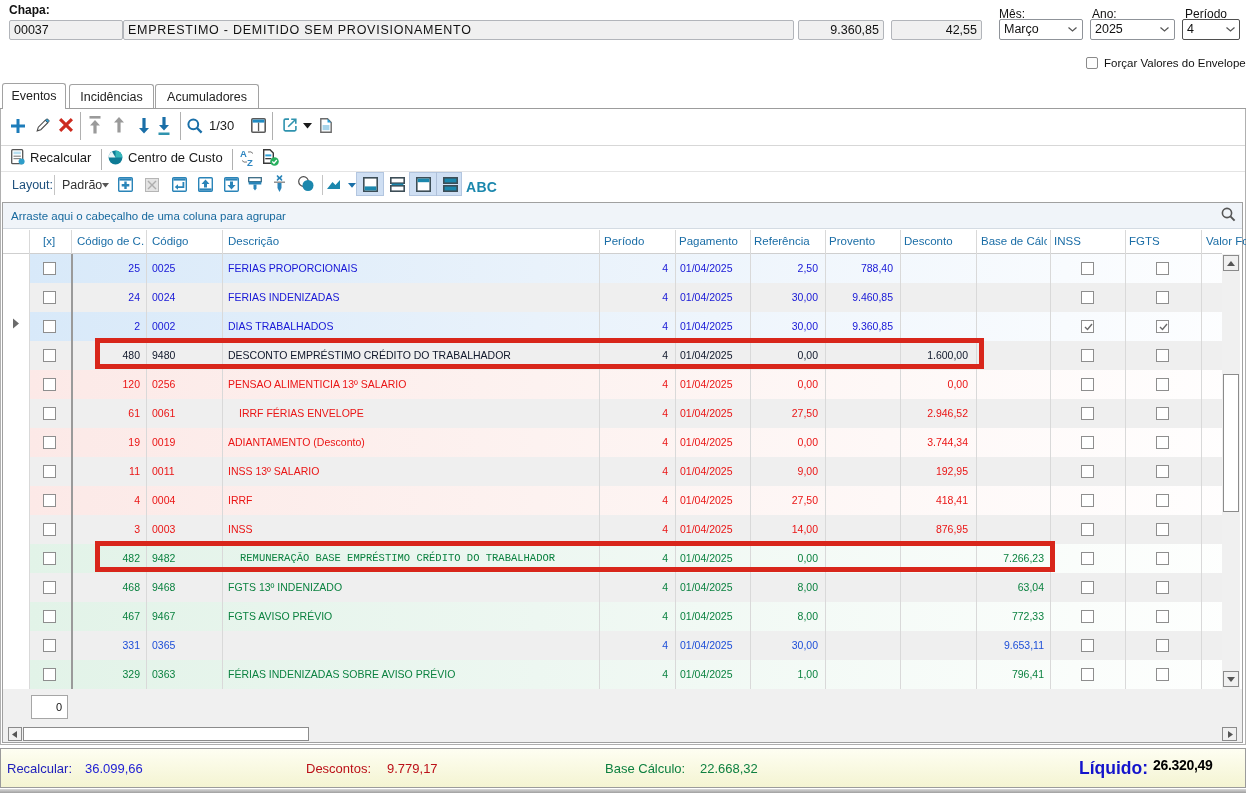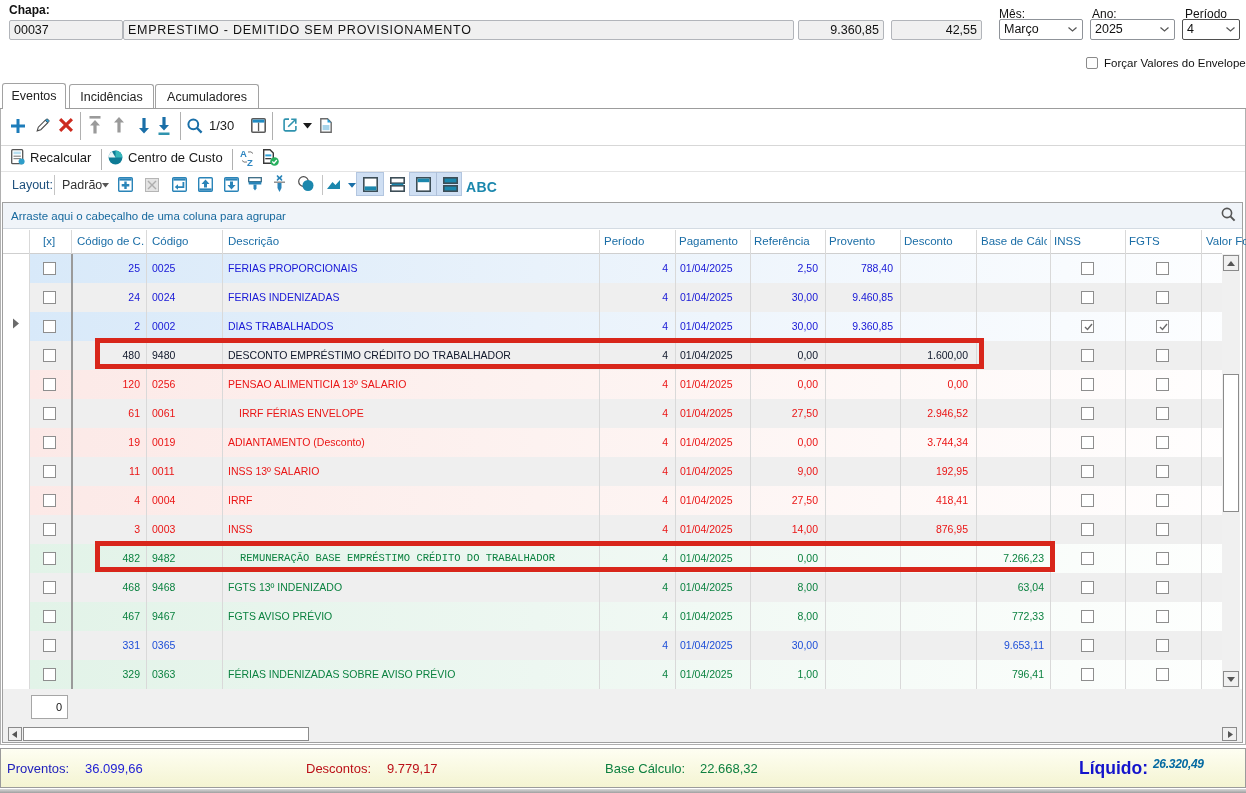--- a/index.html
+++ b/index.html
@@ -447,21 +447,21 @@
 <div class="sbtn" style="left:1223px;top:255px;width:16px;height:16px;"></div>
 <svg class="abs" style="left:1227px;top:261px;" width="8" height="5" viewBox="0 0 8 5">
       <path d="M4 0 L8 5 H0 z" fill="#555"></path>
     </svg>
 <div class="abs" style="left:1223px;top:374px;width:16px;height:138px;background:#fff;border:1px solid #8b8b8b;"></div>
 <div class="sbtn" style="left:1223px;top:671px;width:16px;height:16px;"></div>
 <svg class="abs" style="left:1227px;top:677px;" width="8" height="5" viewBox="0 0 8 5">
       <path d="M4 5 L8 0 H0 z" fill="#555"></path>
     </svg>
 <div class="abs" style="left:0;top:748px;width:1246px;height:40px;background:linear-gradient(#fefef2,#f4f4d2);border:1px solid #9b9b9b;"></div>
-<div class="abs" style="left:7px;top:761px;font-size:13px;color:#2121bb;">Proventos:</div>
+<div class="abs" style="left:7px;top:761px;font-size:13px;color:#2121bb;">Recalcular:</div>
 <div class="abs" style="left:85px;top:761px;font-size:13px;color:#2222d4;">36.099,66</div>
 <div class="abs" style="left:306px;top:761px;font-size:13px;color:#bb1018;">Descontos:</div>
 <div class="abs" style="left:387px;top:761px;font-size:13px;color:#bb1018;">9.779,17</div>
 <div class="abs" style="left:605px;top:761px;font-size:13px;color:#0e8040;">Base Cálculo:</div>
 <div class="abs" style="left:700px;top:761px;font-size:13px;color:#0e8040;">22.668,32</div>
 <div class="abs" style="left:1079px;top:758px;font-size:17.5px;font-weight:bold;color:#1414cc;">Líquido:</div>
-<div class="abs" style="left:1153px;top:757px;font-size:12px;letter-spacing:-0.3px;font-weight:bold;color:#0369a1;font-style:italic;">26.320,49</div>
+<div class="abs" style="left:1153px;top:757px;font-size:14px;letter-spacing:-0.3px;font-weight:bold;color:#000000;">26.320,49</div>
 <div class="abs" style="left:0;top:789px;width:1246px;height:4px;background:linear-gradient(#d9d9d9,#9f9f9f);"></div>
 </div>
 </body></html>

